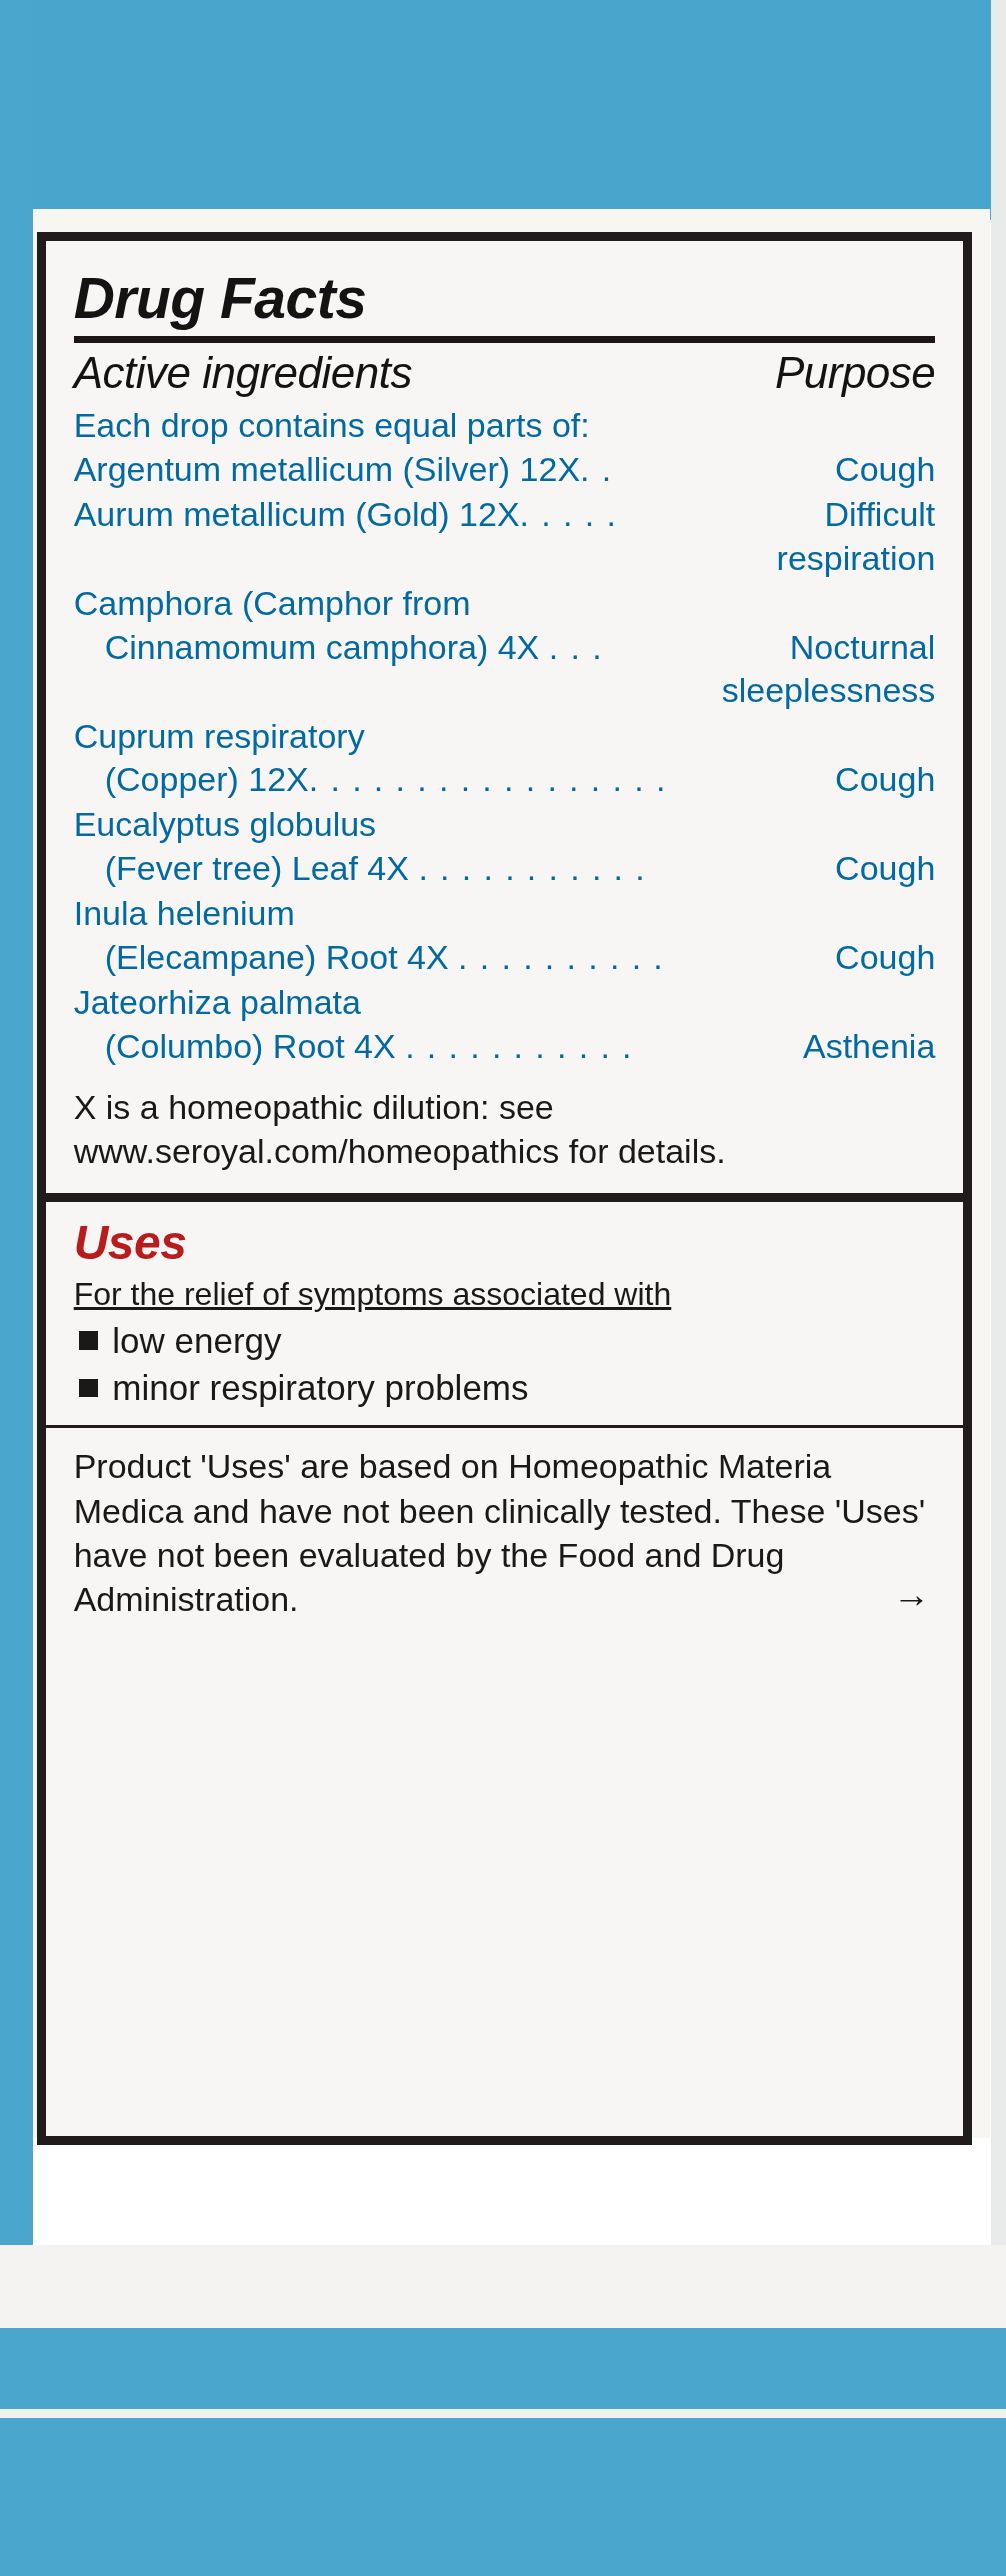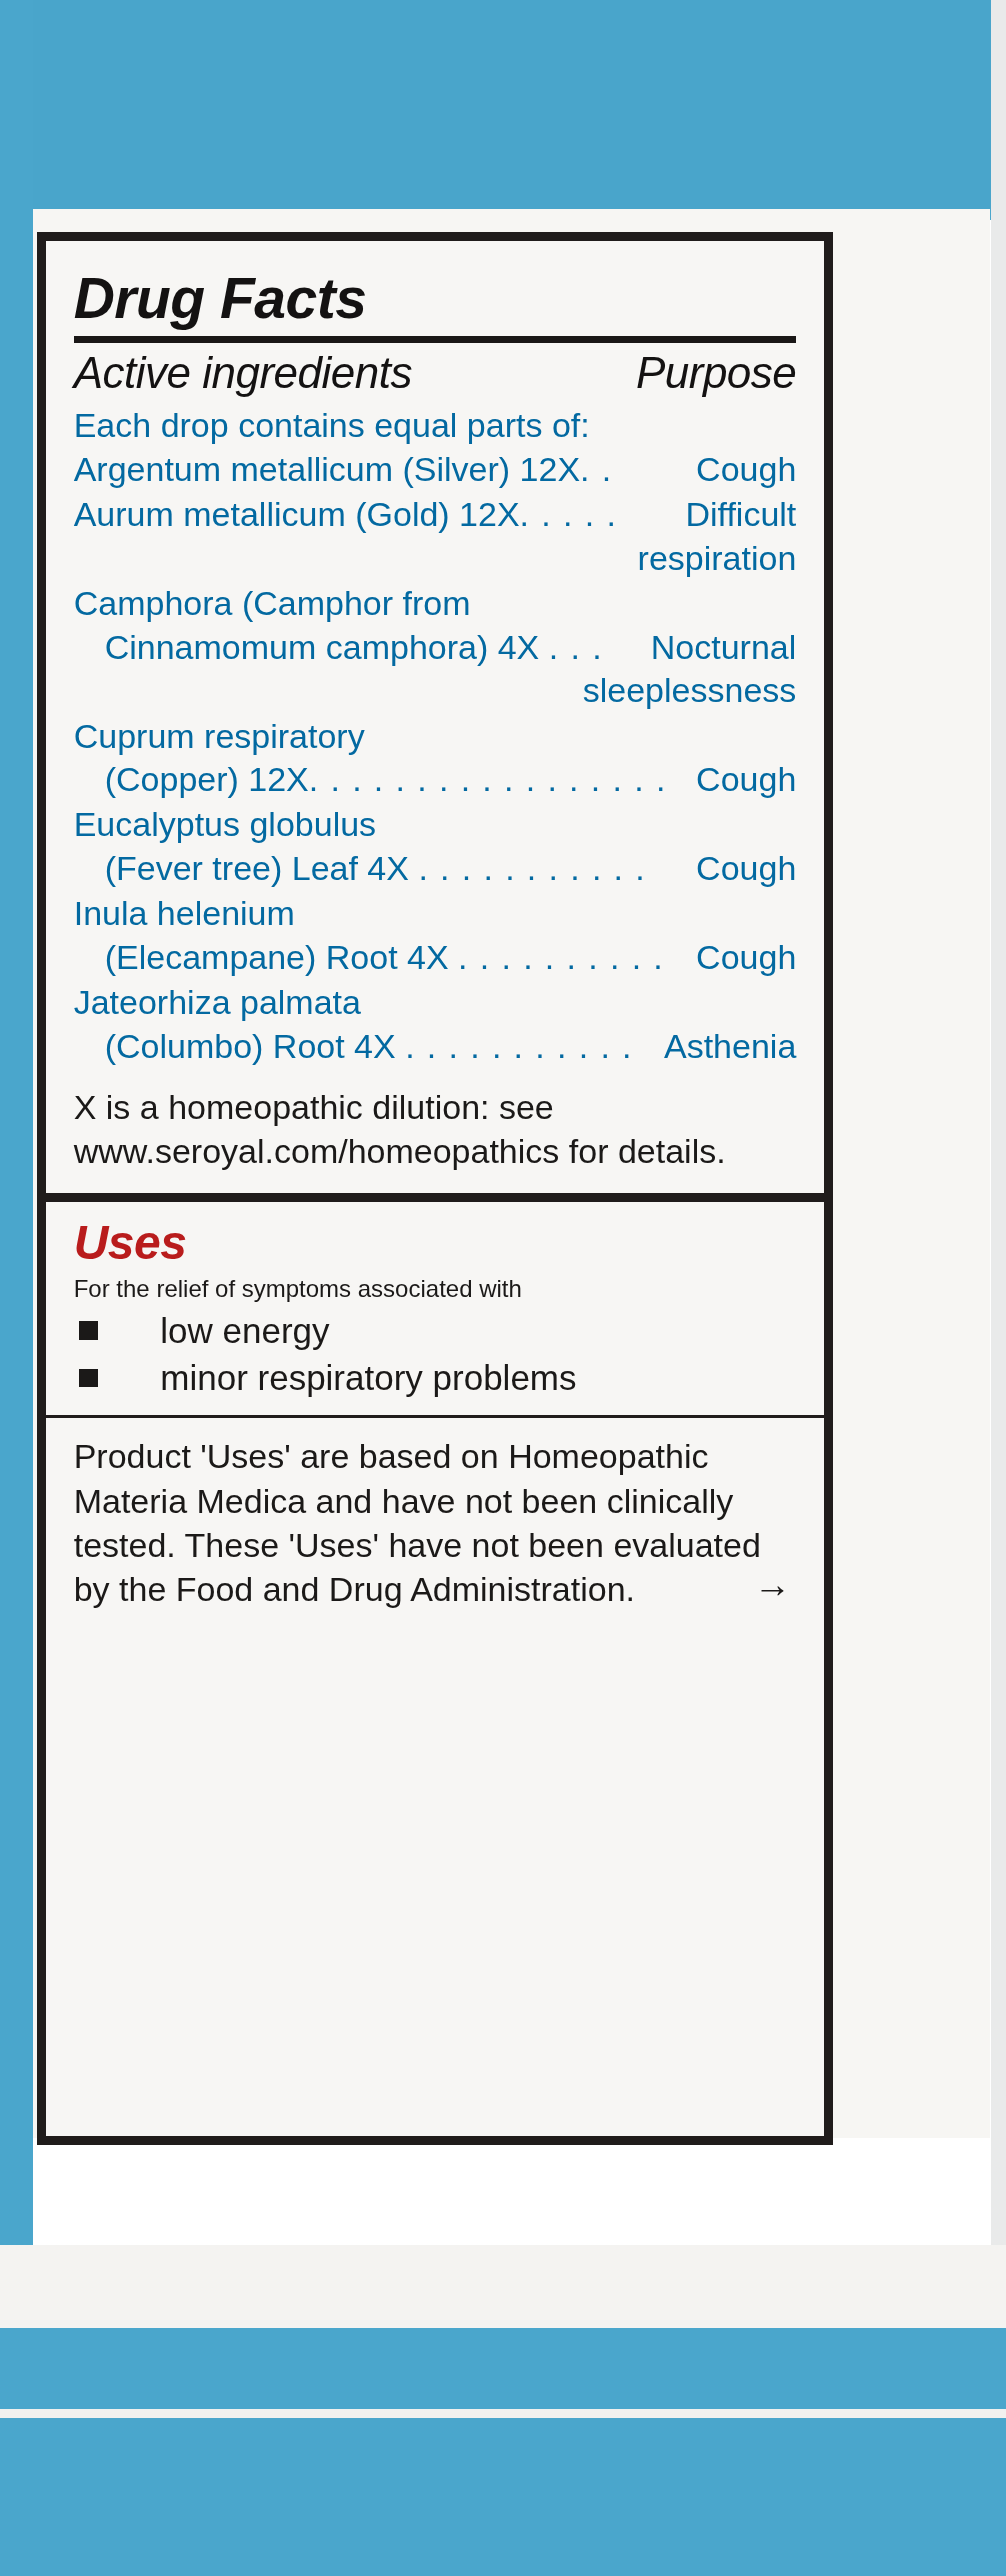--- a/index.html
+++ b/index.html
@@ -83,21 +83,21 @@
     width: 957px;
     height: 1929px;
     background: #f7f6f3;
   }
 
   
   .df-panel {
     position: absolute;
     left: 37px;
     top: 232px;
-    width: 796px;
+    width: 935px;
     height: 1913px;
     border: 9.2px solid #201c1b;
     background: #f7f6f4;
     box-sizing: border-box;
   }
   .df-inner {
     padding: 20px 24px 9.2px 24px;
   }
   .df-title {
     font-size: 57px;
@@ -166,36 +166,36 @@
 
   .uses-title {
     font-size: 48px;
     font-weight: bold;
     font-style: italic;
     color: #b91c1c;
     margin: 13px 3.7px 1.8px 3.7px;
     letter-spacing: -0.5px;
   }
   .uses-lead {
-    font-size: 24px;
+    font-size: 32px;
     color: #1b1918;
     margin: 3.7px 3.7px 3.7px 3.7px;
     line-height: 1.25;
+    text-decoration: underline;
   }
   .bullets {
     margin: 1.8px 3.7px 0 9.2px;
     font-size: 35px;
     color: #1b1918;
     line-height: 1.3;
   }
   .bullet {
     display: flex;
     align-items: baseline;
     margin-bottom: 1.8px;
-    gap: 48px;
   }
   .bullet .sq {
     width: 18.4px;
     height: 18.4px;
     background: #1b1918;
     margin-right: 14.7px;
     flex: 0 0 auto;
     position: relative;
     top: -2.8px;
   }

